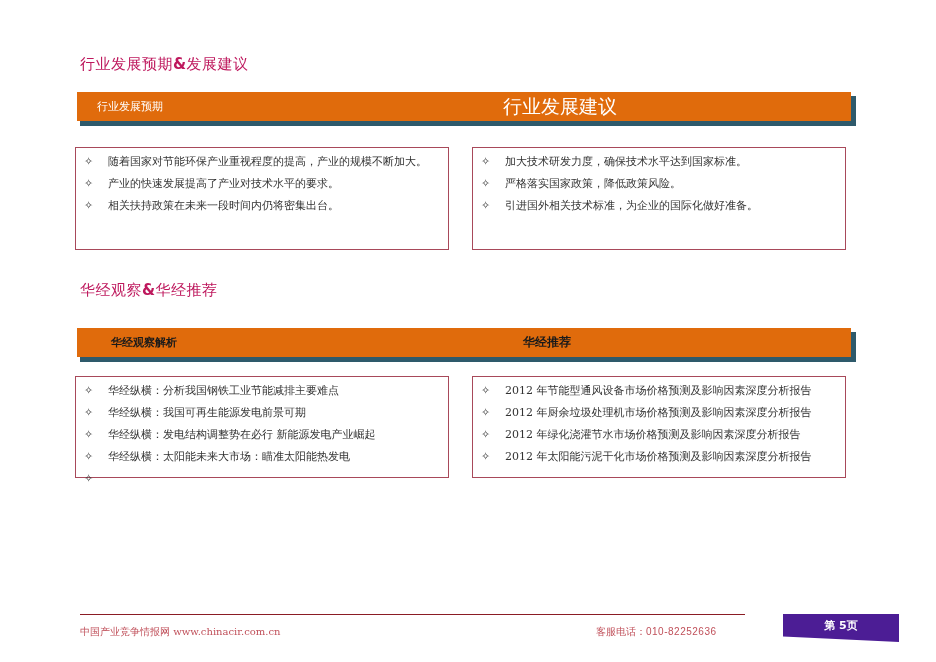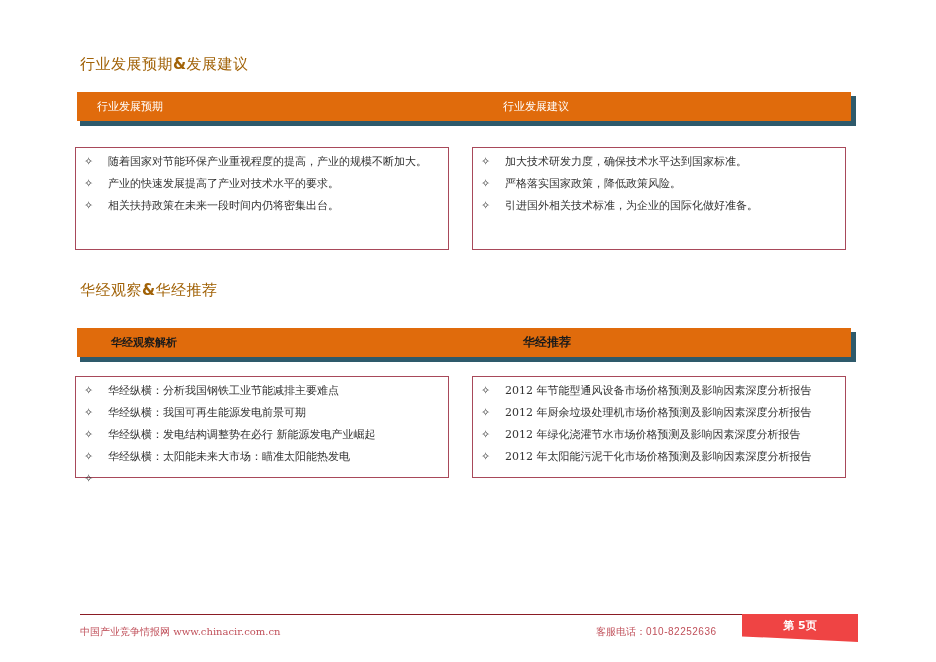--- a/index.html
+++ b/index.html
@@ -3,40 +3,40 @@
   <meta charset="utf-8">
   <style>
     html, body { margin: 0; padding: 0; }
     body {
       width: 936px; height: 662px; position: relative; overflow: hidden;
       background: #ffffff;
       font-family: "DejaVu Serif", "Liberation Serif", serif;
     }
     .section-title {
       position: absolute; left: 80px;
-      font-size: 15px; color: #a16207;
+      font-size: 15px; color: #be185d;
       font-family: "DejaVu Sans", sans-serif;
       letter-spacing: 0.5px;
     }
     .section-title .amp { font-weight: bold; }
     .bar-wrap { position: absolute; left: 77px; width: 776px; height: 30px; }
     .bar-shadow {
       position: absolute; left: 3px; top: 4px; width: 776px; height: 30px;
       background: #2e5a6b;
     }
     .bar {
       position: absolute; left: 0; top: 0; width: 774px; height: 29px;
       background: #e06b0c;
     }
     .bar-label {
       position: absolute; top: 0; line-height: 29px;
       font-family: "DejaVu Sans", sans-serif;
     }
     .bar-label.left { left: 20px; font-size: 11px; color: #ffffff; }
-    .bar-label.right { left: 426px; font-size: 11px; color: #ffffff; }
+    .bar-label.right { left: 426px; font-size: 19px; color: #ffffff; }
     .bar-label.dark { color: #1a1a1a; font-weight: bold; }
     .box {
       position: absolute; border: 1px solid #a8495a; background: #fff;
       box-sizing: border-box;
     }
     .box ul { list-style: none; margin: 0; padding: 0; }
     .box li {
       position: relative; font-size: 11px; color: #333;
       height: 22px; line-height: 22px; padding-left: 32px; white-space: nowrap;
     }
@@ -49,22 +49,22 @@
       background: #8b1c24;
     }
     .footer-left {
       position: absolute; left: 80px; top: 625px; font-size: 10px; color: #c0505a;
     }
     .footer-phone {
       position: absolute; left: 596px; top: 625px; font-size: 10px; color: #c0505a;
     }
     .footer-phone .num { font-family: Liberation Sans, sans-serif; letter-spacing: 0.5px; }
     .page-tab {
-      position: absolute; left: 742px; top: 614px; width: 116px; height: 28px;
-      background: #ef4444;
+      position: absolute; left: 783px; top: 614px; width: 116px; height: 28px;
+      background: #4c1d95;
       clip-path: polygon(0 0, 100% 0, 100% 100%, 0 80%);
     }
     .page-tab span {
       position: absolute; left: 0; width: 100%; top: 4px; text-align: center;
       font-size: 11px; color: #fff; font-weight: bold;
       font-family: "DejaVu Sans", sans-serif;
     }
   </style>
 </head>
 <body>

